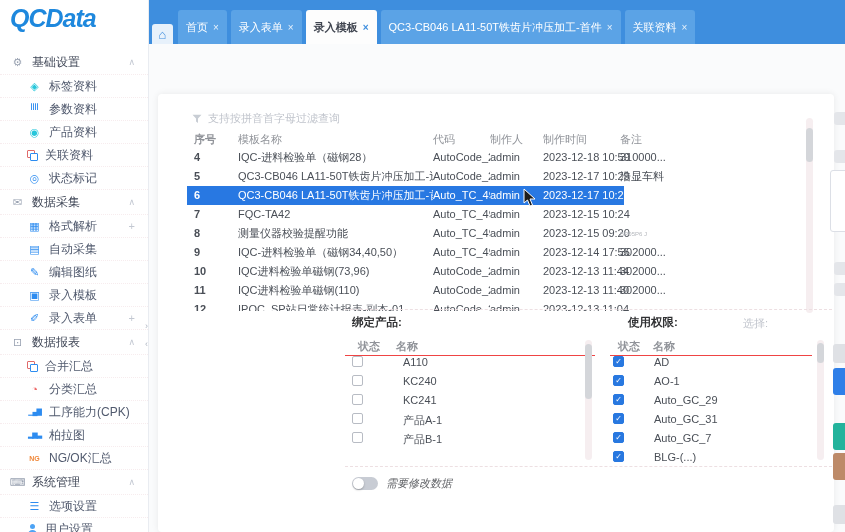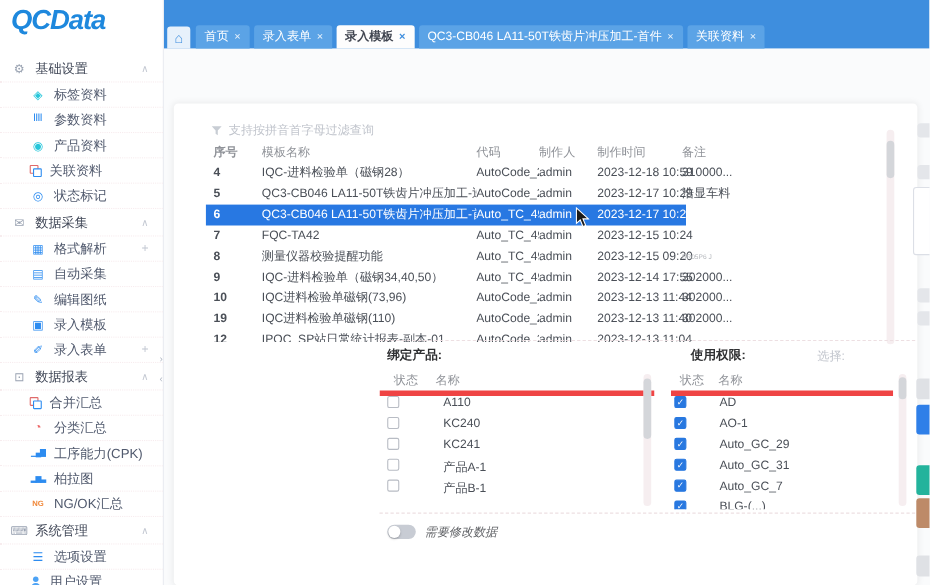--- a/index.html
+++ b/index.html
@@ -29,21 +29,21 @@
   .ic-person{position:relative;width:11px;height:11px;}
   .ic-person::before{content:"";position:absolute;left:3px;top:0;width:5px;height:5px;border-radius:50%;background:#4da3f5;}
   .ic-person::after{content:"";position:absolute;left:1px;bottom:0;width:9px;height:5px;border-radius:5px 5px 0 0;background:#4da3f5;}
   .splitter{position:absolute;left:145px;z-index:8;color:#aeb6c2;font-size:9px;line-height:9px;cursor:pointer;}
   
   .header{position:absolute;left:148px;top:0;right:0;height:44px;background:#3e8ede;z-index:4;}
   .tabbar{position:absolute;left:4px;bottom:0;right:0;display:flex;align-items:flex-end;}
   .tab-home{width:21px;height:20px;background:rgba(255,255,255,.88);border-radius:3px 3px 0 0;
             display:flex;align-items:center;justify-content:center;margin-right:5px;cursor:pointer;}
   .home-glyph::after{content:"\2302";color:#3e8ede;font-size:13px;font-weight:bold;}
-  .tab{height:21px;line-height:21px;padding:0 8px;margin-right:4px;background:#5ba3e6;color:#fff;
+  .tab{height:34px;line-height:21px;padding:0 8px;margin-right:4px;background:#5ba3e6;color:#fff;
        font-size:11px;border-radius:3px 3px 0 0;white-space:nowrap;display:flex;align-items:center;cursor:pointer;}
   .tab .close{margin-left:5px;font-size:10px;opacity:.85;cursor:pointer;}
   .tab .close::after{content:"\00d7";}
   .tab.active{background:#fdfdfd;color:#404550;font-weight:bold;}
   .tab.active .close{color:#3e8ede;opacity:1;}
   
   .content{position:absolute;left:148px;top:44px;right:0;bottom:0;background:#fafbfc;}
   .panel{position:absolute;left:158px;top:94px;width:676px;height:438px;background:#fff;
          border-radius:4px;box-shadow:0 0 7px rgba(0,0,0,.08);z-index:2;}
   .filter-hint{position:absolute;left:192px;top:111px;display:flex;align-items:center;color:#c0c4cc;font-size:11px;z-index:3;}
@@ -61,21 +61,21 @@
   .c-time{width:77px;white-space:nowrap;}
   .c-note{flex:1;white-space:nowrap;overflow:hidden;}
   .c-note.tiny{font-size:6px;color:#b5b8bd;line-height:21px;}
   .vscroll{position:absolute;width:7px;border-radius:4px;background:#f6eef0;z-index:3;}
   .vthumb{position:absolute;width:7px;border-radius:4px;background:#d4d6da;}
   .divider{position:absolute;border-top:1px dashed #eddfe2;z-index:3;}
   
   .blk-title{position:absolute;font-size:11.5px;font-weight:bold;color:#303133;z-index:3;}
   .select-link{position:absolute;font-size:11px;color:#c0c4cc;z-index:3;cursor:pointer;}
   .list{position:absolute;top:337px;height:126px;overflow:hidden;z-index:3;font-size:11px;}
-  .list-head{display:flex;height:18px;line-height:18px;color:#909399;border-bottom:5px solid #ef4444;}
+  .list-head{display:flex;height:18px;line-height:18px;color:#909399;border-bottom:1px solid #ef4444;font-weight:bold;}
   .lrow{display:flex;height:19px;cursor:pointer;}
   .cb{width:11px;height:11px;border:1px solid #b8bcc4;border-radius:2px;background:#fff;box-sizing:border-box;
       display:inline-flex;align-items:center;justify-content:center;cursor:pointer;}
   .cb.checked{background:#2878e0;border-color:#2878e0;}
   .cb.checked::after{content:"\2713";color:#fff;font-size:8px;line-height:1;}
   .list-l .cb{margin-left:7px;margin-right:40px;}
   .list-l .h-state{padding-left:13px;width:51px;box-sizing:border-box;}
   .list-r .cb{margin-left:3px;margin-right:30px;}
   .list-r .h-state{padding-left:8px;width:43px;box-sizing:border-box;}
   .lname{color:#4a4f57;white-space:nowrap;}
@@ -348,21 +348,21 @@
     <div class="trow">
       <span class="c-seq">10</span>
       <span class="c-name">IQC进料检验单磁钢(73,96)</span>
       <span class="c-code">AutoCode_20...</span>
       <span class="c-auth">admin</span>
       <span class="c-time">2023-12-13 11:44</span>
       <span class="c-note">302000...</span>
     </div>
 
     <div class="trow">
-      <span class="c-seq">19</span>
+      <span class="c-seq">11</span>
       <span class="c-name">IQC进料检验单磁钢(110)</span>
       <span class="c-code">AutoCode_20...</span>
       <span class="c-auth">admin</span>
       <span class="c-time">2023-12-13 11:40</span>
       <span class="c-note">302000...</span>
     </div>
 
     <div class="trow">
       <span class="c-seq">12</span>
       <span class="c-name">IPQC_SP站日常统计报表-副本-01</span>

